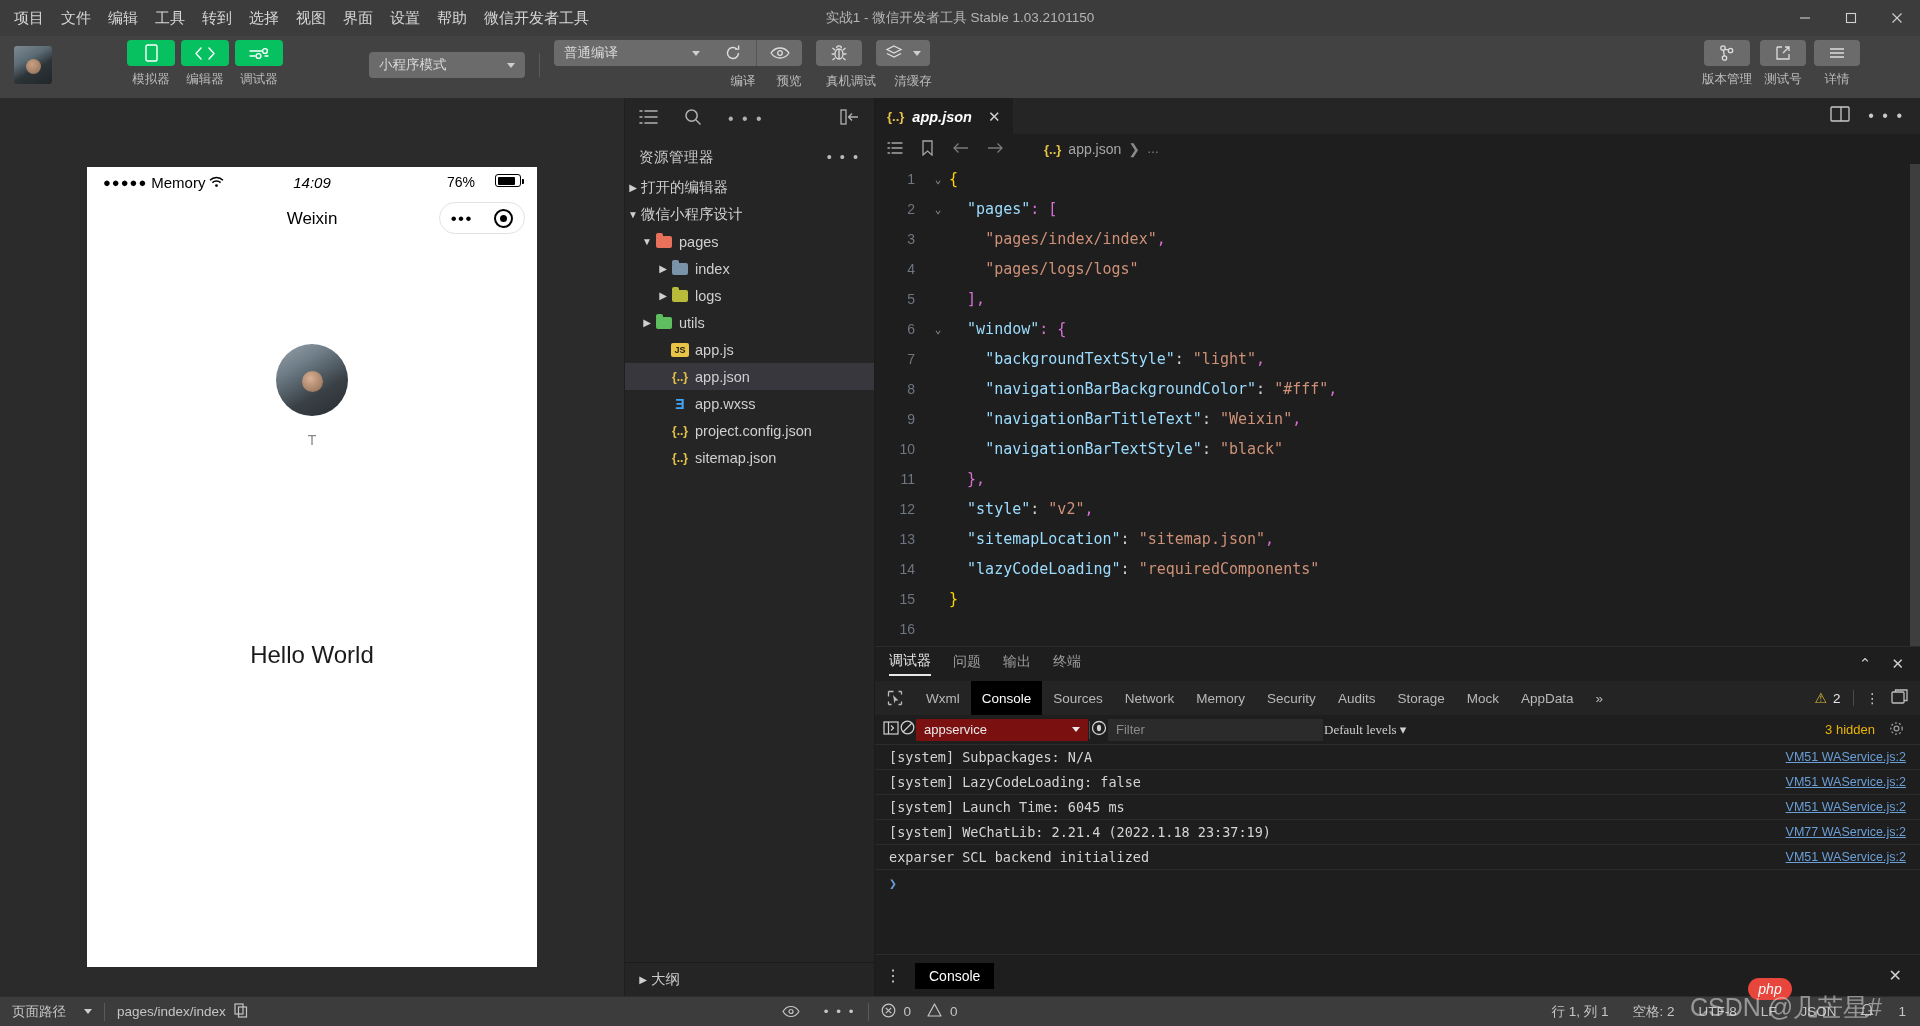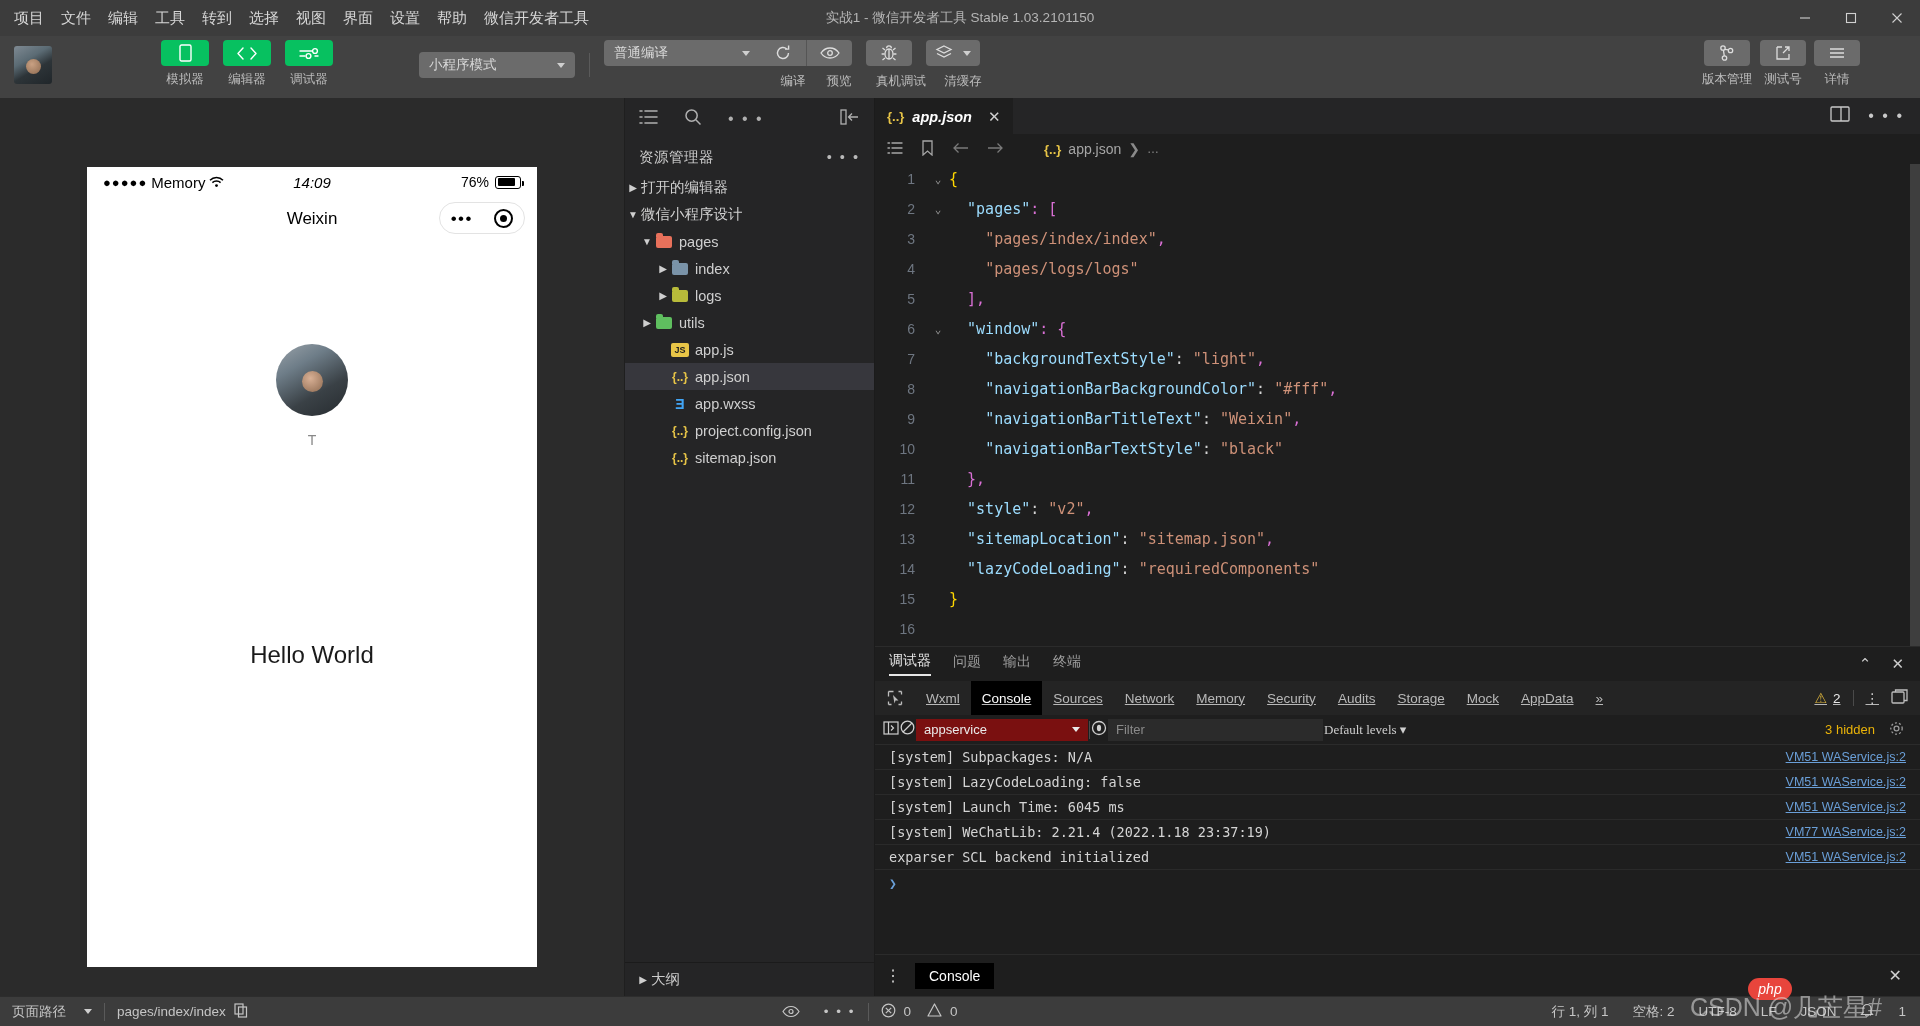--- a/index.html
+++ b/index.html
@@ -34,21 +34,21 @@
   }
   .avatar {
     width: 38px; height: 38px; margin-left: 14px; margin-top: 6px; border-radius: 3px;
     background: linear-gradient(150deg,#7f8a93 0%,#5b6b74 35%,#2d3438 60%,#20262a 100%);
     position: relative; overflow: hidden; flex: 0 0 38px;
   }
   .avatar:after {
     content:""; position:absolute; left:12px; top:13px; width:15px; height:15px; border-radius:50%;
     background: radial-gradient(circle at 40% 35%, #c9a183, #8d6a50);
   }
-  .tbgroup { display: flex; gap: 14px; margin-left: 109px; }
+  .tbgroup { display: flex; gap: 6px; margin-left: 75px; }
   .tbcell { display: flex; flex-direction: column; align-items: center; width: 48px; }
   .tbbtn {
     width: 48px; height: 26px; border-radius: 4px; background: #07c160;
     display: flex; align-items: center; justify-content: center; color: #fff; cursor: pointer;
   }
   .tblabel { font-size: 12.5px; color: #bdbdbd; margin-top: 5px; white-space: nowrap; }
   .tb-center { display: flex; align-items: center; margin-left: 86px; gap: 0; }
   .select {
     height: 26px; min-width: 156px; background: #6b6b6b; border-radius: 4px; display: flex;
     align-items: center; padding: 0 10px; color: #d8d8d8; font-size: 13.5px; cursor: pointer;
@@ -77,21 +77,21 @@
   .sim-head { height: 36px; flex:0 0 36px; background:#3c3c3c; display:flex; align-items:center;
               padding: 0 14px; color:#c8c8c8; font-size:13.5px; }
   .sim-head .right { margin-left:auto; display:flex; gap: 34px; align-items:center; color:#c5c5c5; }
   .sim-body { flex: 1; display: flex; justify-content: center; padding-top: 69px; }
   .phone { width: 450px; height: 800px; background: #fff; position: relative; }
   .statusbar { height: 30px; display:flex; align-items:center; padding: 0 16px;
                color:#000; font-size: 15px; position: relative; }
   .sb-left { display:flex; align-items:center; gap:4px; font-size:15px; }
   .dots { letter-spacing: 1px; font-size: 13px; }
   .sb-time { position:absolute; left:0; right:0; text-align:center; font-size:15px;font-style:italic; }
-  .sb-right { margin-left:auto; display:flex; align-items:center; gap:6px; font-size:14px; }
+  .sb-right { margin-left:auto; display:flex; gap:20px; font-size:14px; }
   .battery { width: 26px; height: 13px; border: 1.6px solid #000; border-radius: 3px; position: relative; }
   .battery:before { content:""; position:absolute; left:1.5px; top:1.5px; bottom:1.5px; width: 17px; background:#000; border-radius:1px;}
   .battery:after { content:""; position:absolute; right:-4px; top:4px; width:2.5px; height:5px; background:#000; border-radius:0 1px 1px 0;}
   .navbar { height: 44px; display:flex; align-items:center; justify-content:center; position:relative; }
   .navtitle { font-size: 17px; color:#000; }
   .capsule { position:absolute; right: 12px; top: 5px; width: 86px; height: 32px; border-radius:16px;
              border:1px solid #e3e3e3; display:flex; align-items:center; justify-content:space-around; background:#fff; }
   .cap-dots { font-size: 17px; letter-spacing:1.5px; line-height:1; }
   .cap-target { width:19px;height:19px;border-radius:50%;border:2.5px solid #000; display:flex;align-items:center;justify-content:center;}
   .cap-target i { width:7px;height:7px;border-radius:50%;background:#000; display:block;}
@@ -141,21 +141,21 @@
   .br0 { color:#ffd700; } .br1 { color:#da70d6; }
 
   
   .devtools { height: 350px; flex:0 0 350px; background:#1e1e1e; display:flex; flex-direction:column;
               border-top:1px solid #2b2b2b; }
   .dt-top { height:34px; flex:0 0 34px; display:flex; align-items:center; padding-left:14px; gap:22px;
             color:#9d9d9d; font-size:14px; position:relative;}
   .dt-top .t { padding-bottom: 4px; cursor:pointer; }
   .dt-top .t.on { color:#e7e7e7; border-bottom: 2px solid #e7e7e7; }
   .dt-top .ctrls { margin-left:auto; display:flex; gap:20px; padding-right:16px; color:#cccccc; font-size:15px;}
-  .dt-tabs { height:34px; flex:0 0 34px; background:#242424; display:flex; align-items:stretch; color:#b8b8b8; font-size:13.5px;text-decoration:underline;}
+  .dt-tabs { height:34px; flex:0 0 34px; background:#242424; display:flex; align-items:stretch; color:#b8b8b8; font-size:13.5px;}
   .dt-tabs .item { display:flex; align-items:center; padding:0 11px; cursor:pointer; }
   .dt-tabs .item.on { background:#000; color:#fff; }
   .dt-tabs .ins { display:flex; align-items:center; padding:0 12px; color:#bdbdbd; }
   .dt-tabs .right { margin-left:auto; display:flex; align-items:center; gap:12px; padding-right:12px; }
   .warnbadge { display:flex; align-items:center; gap:6px; color:#e7e7e7; font-size:13.5px; }
   .filterbar { height: 30px; flex:0 0 30px; background:#1e1e1e; display:flex; align-items:center;
                gap:1px; padding: 0 8px; border-bottom:1px solid #2b2b2b; }
   .ctxsel { background:#7a1010; color:#eaeaea; font-size:13px; height:22px; display:flex; align-items:center;
             padding: 0 8px; min-width: 172px; justify-content:space-between; cursor:pointer;}
   .filterinput { background:#2b2b2b; height:22px; flex:0 0 215px; display:flex; align-items:center;

